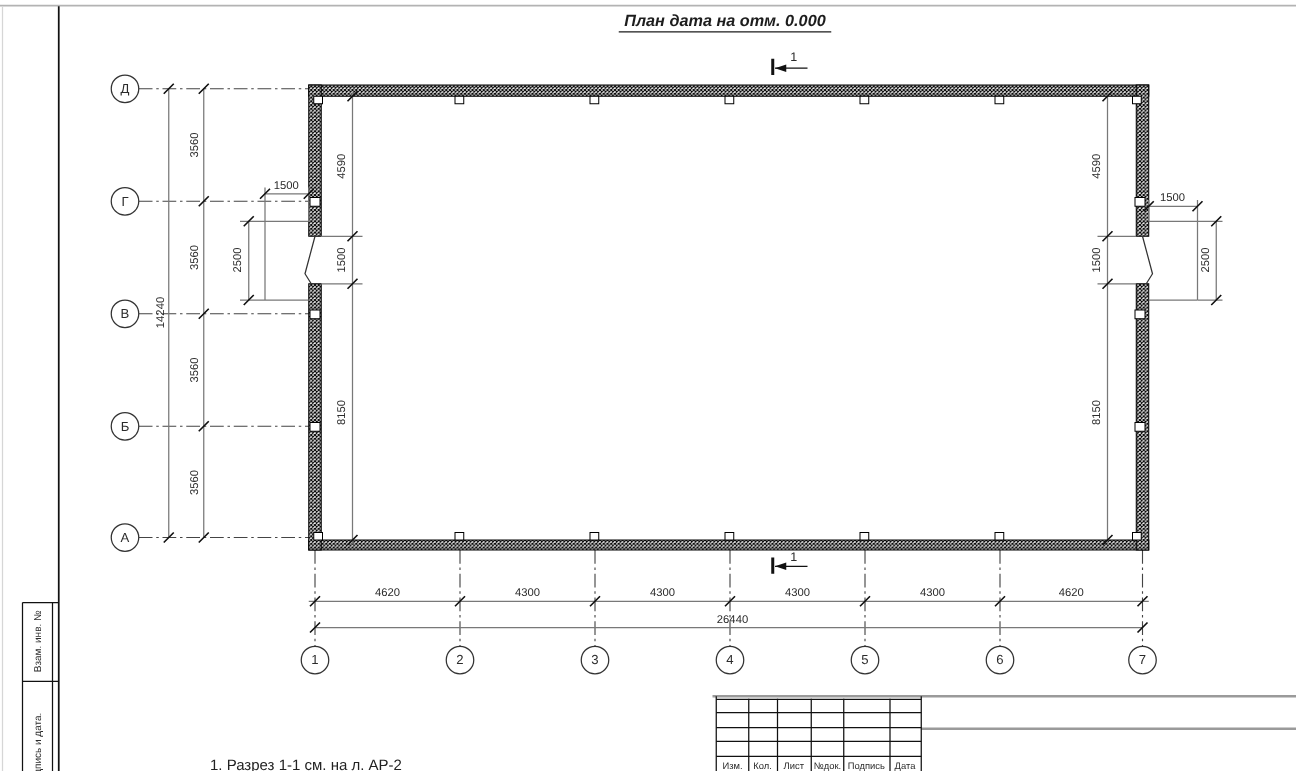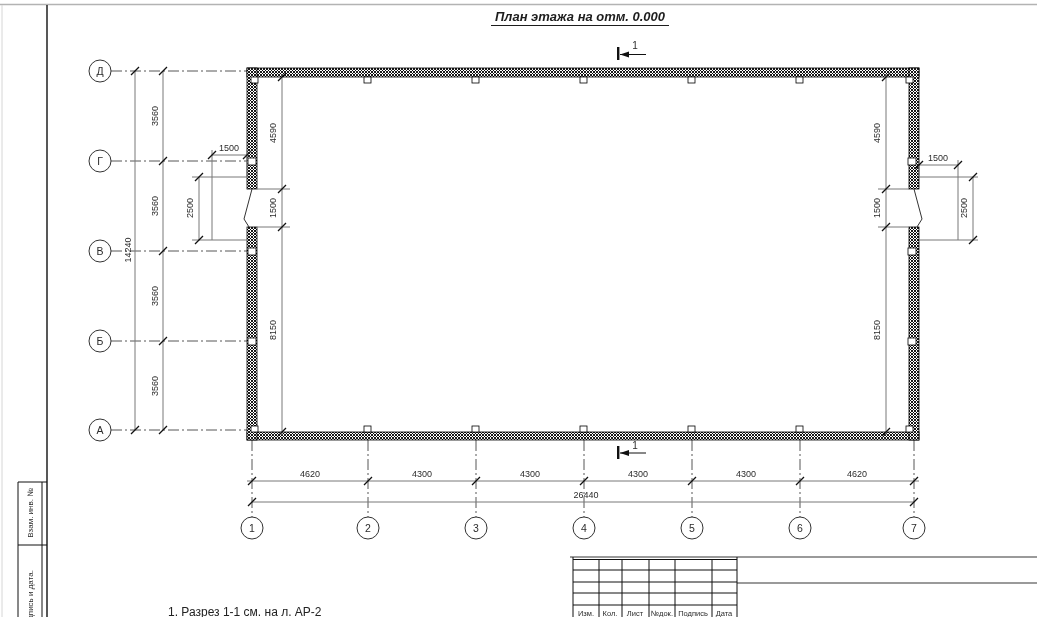--- a/index.html
+++ b/index.html
@@ -186,18 +186,18 @@
     <text class="tb-t" text-anchor="middle" x="586" y="615.5">Изм.</text>
     <text class="tb-t" text-anchor="middle" x="610" y="615.5">Кол.</text>
     <text class="tb-t" text-anchor="middle" x="635" y="615.5">Лист</text>
     <text class="tb-t" text-anchor="middle" x="662" y="615.5">№док.</text>
     <text class="tb-t" text-anchor="middle" x="693" y="615.5">Подпись</text>
     <text class="tb-t" text-anchor="middle" x="724" y="615.5">Дата</text>
   </g>
 </svg>
 
 <div class="ovl" id="drawing-title">
-  <span>План этажа на отм. 0.000</span>
+  <span>План дата на отм. 0.000</span>
 </div>
 
 <div class="ovl" id="note-text">1. Разрез 1-1 см. на л. АР-2</div>
 
 </div>
 
 </body></html>

